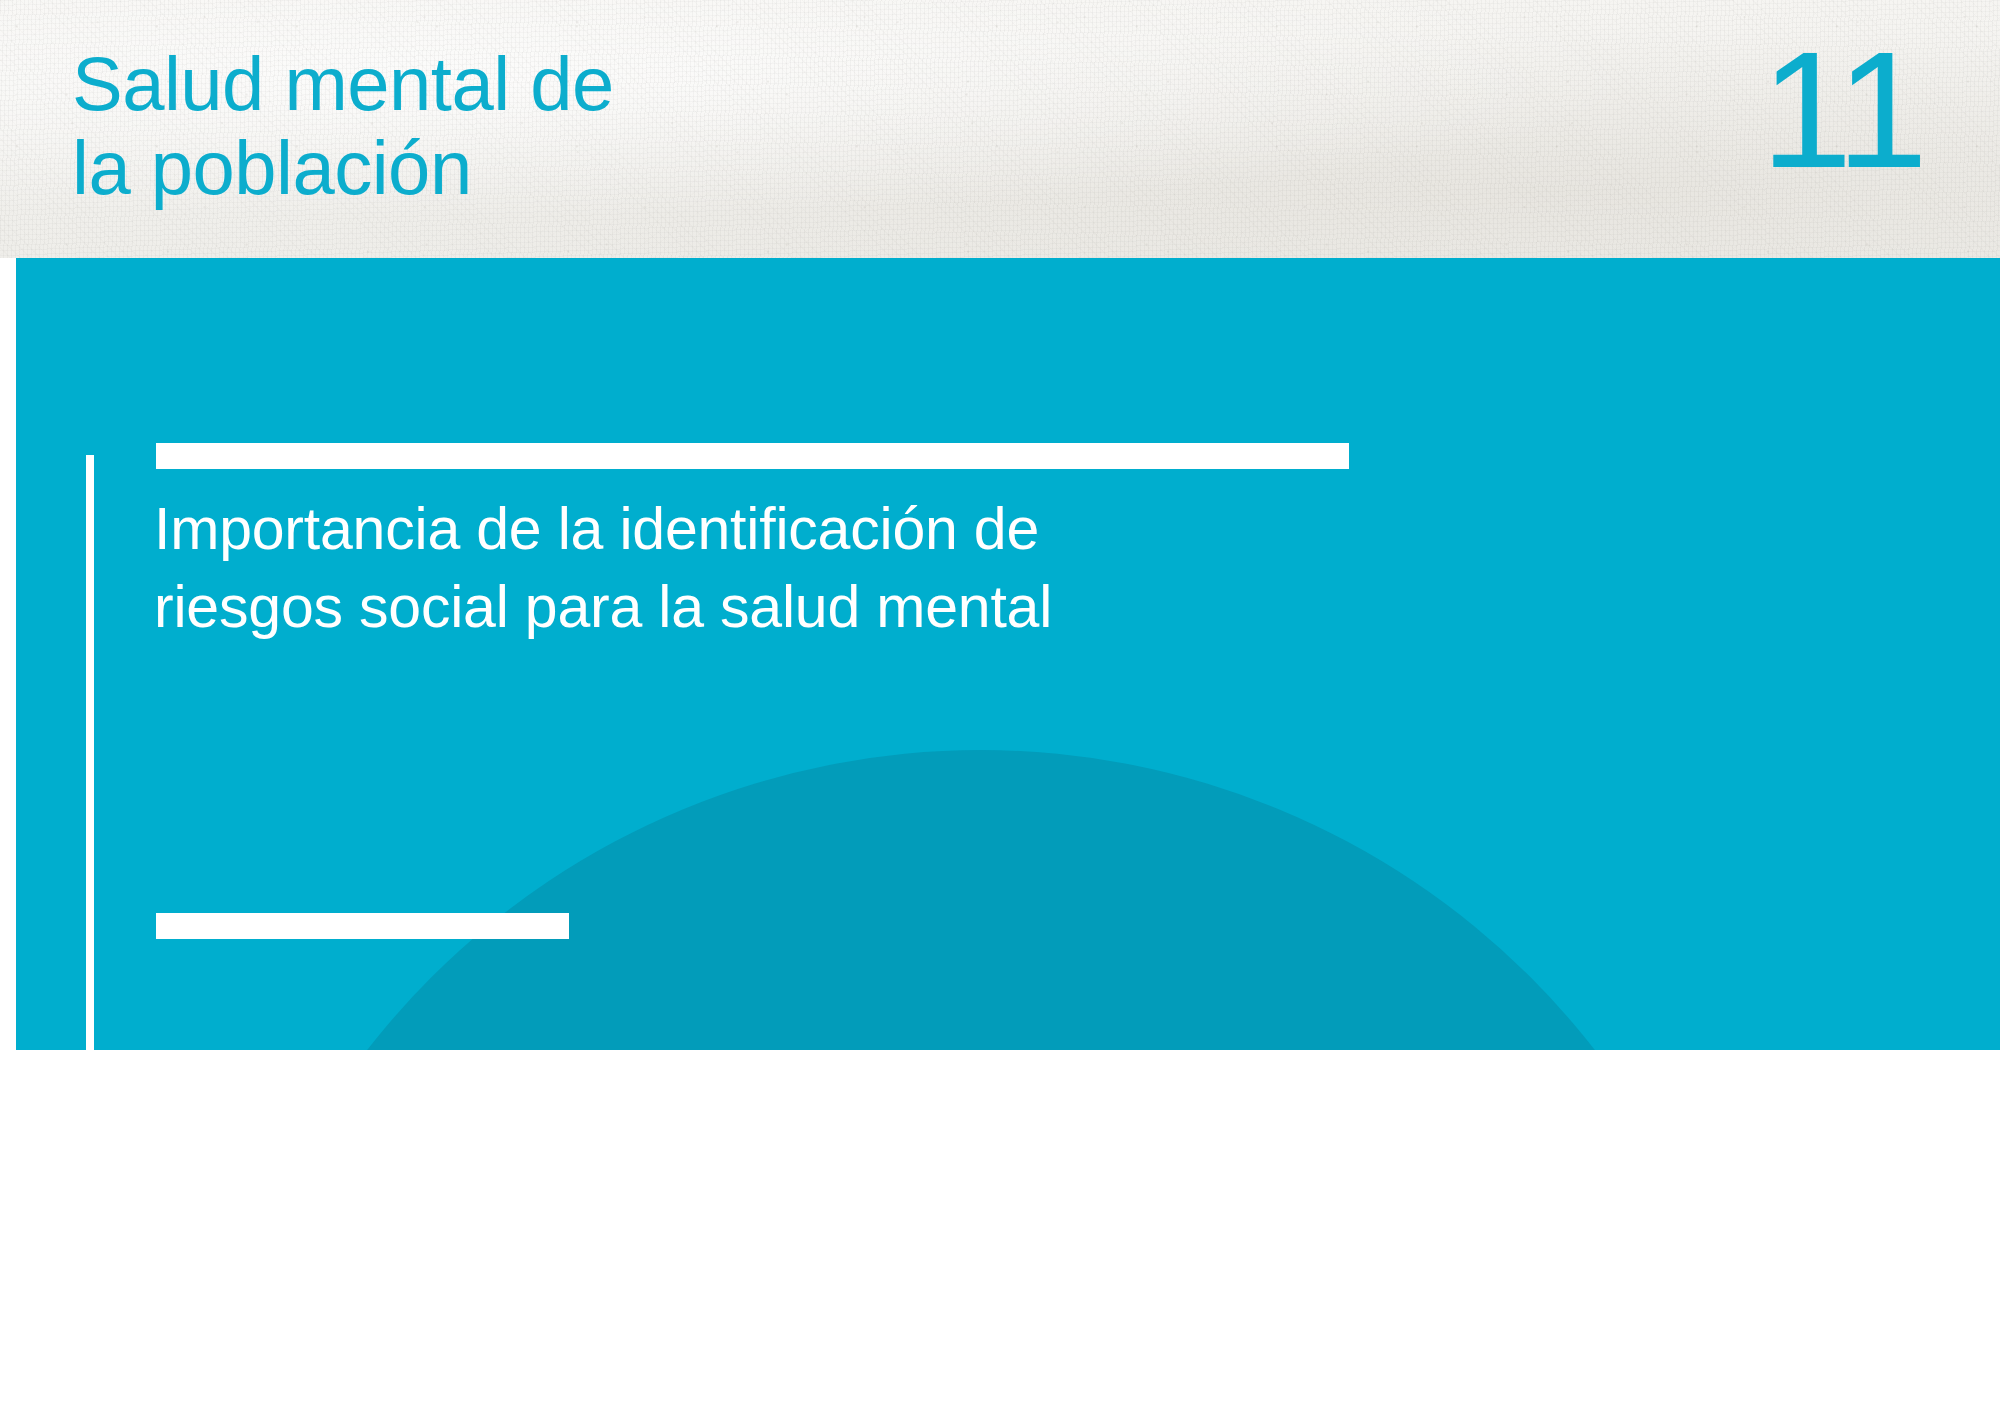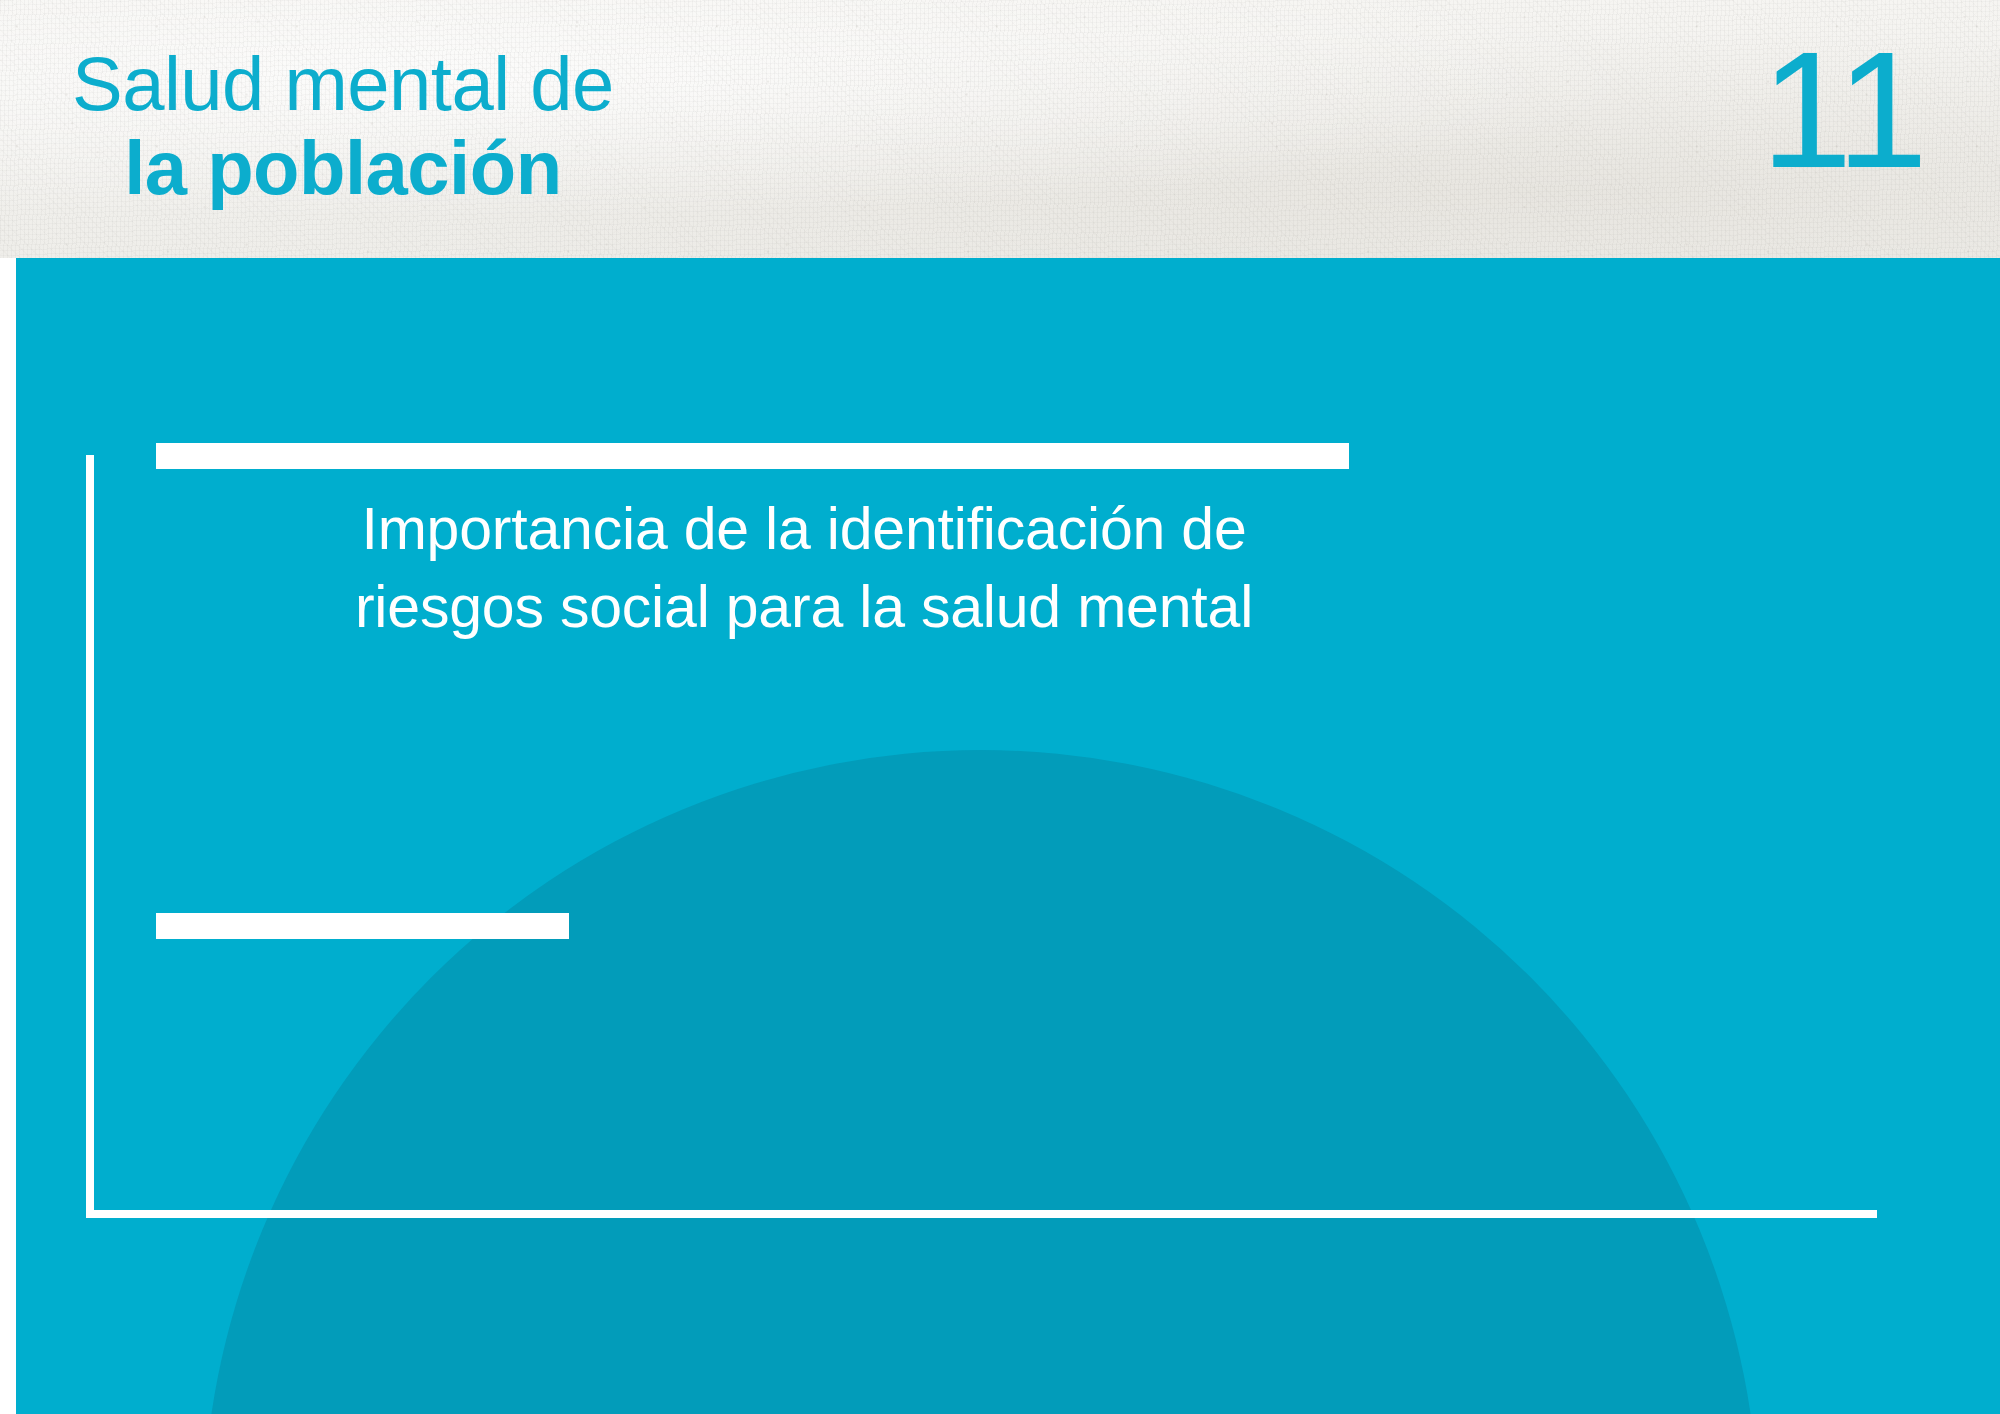--- a/index.html
+++ b/index.html
@@ -10,23 +10,22 @@
     width: 2000px;
     height: 1414px;
     overflow: hidden;
     font-family: "Liberation Sans", sans-serif;
     background: #ffffff;
   }
 
   #slide {
     position: relative;
     width: 2000px;
-    height: 1414px;
-    overflow: hidden;
-    text-align: center;
+    height: 1050px;
+    overflow: hidden;
   }
 
   
   #header {
     position: absolute;
     left: 0;
     top: 0;
     width: 2000px;
     height: 258px;
     background-color: #f3f2ef;
@@ -75,21 +74,21 @@
     line-height: 1.10;
     white-space: nowrap;
   }
   .title-line {
     font-size: 76px;
     letter-spacing: -0.5px;
     color: #0cadcd;
     display: block;
   }
   .title-line.regular { font-weight: 400; }
-  .title-line.bold    { font-weight: 700; }
+  .title-line.bold    { font-weight: 400; }
 
   #chapter-number {
     position: absolute;
     right: 76px;
     top: 28px;
     font-size: 165px;
     font-weight: 400;
     color: #0cadcd;
     letter-spacing: -4px;
     line-height: 1;

